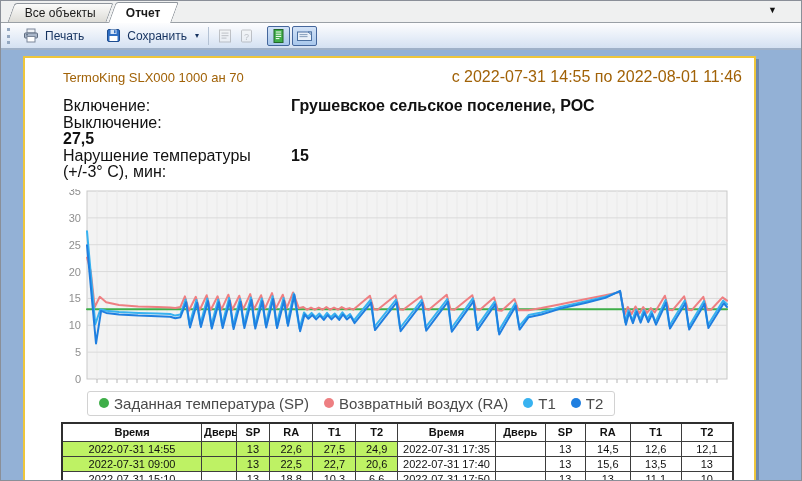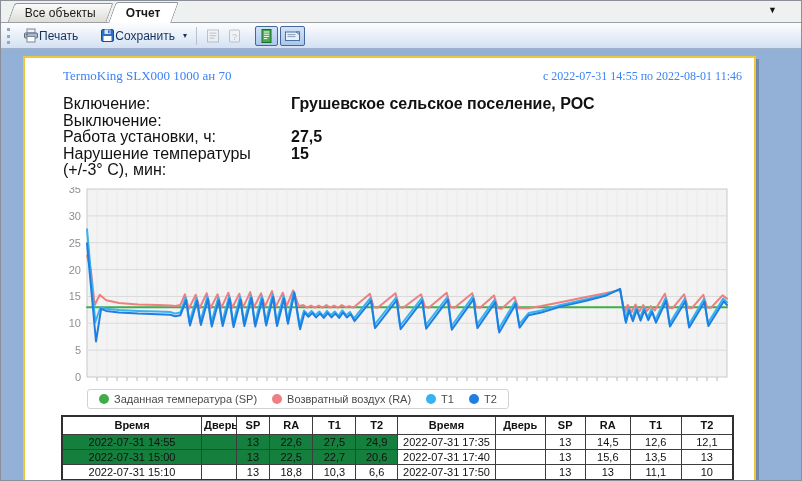--- a/index.html
+++ b/index.html
@@ -16,59 +16,59 @@
          background:linear-gradient(#fbfbfa,#dddcd7); margin-right:2px; border-radius:3px 2px 0 0; }
   .tab .lbl { display:block; transform:skewX(20deg); white-space:nowrap; }
   .tab.active { background:#fff; font-weight:bold; height:21px; line-height:20px;
                 margin-bottom:-1px; z-index:2; }
   .tab-overflow { position:absolute; right:24px; top:4px; font-size:9px; color:#111; cursor:default;}
 
   
   .toolbar { height:27px; flex:0 0 27px; background:linear-gradient(#fdfdfe,#e7eef8 55%,#d4e1f2);
              border-bottom:2px solid #9fb1c8; display:flex; align-items:center; padding:0 4px; }
   .grip { width:3px; height:16px; border-left:3px dotted #93a7c0; margin:0 6px 0 2px; }
-  .tbtn { display:flex; align-items:center; gap:0; padding:2px 7px; font-size:12px;
+  .tbtn { display:flex; align-items:center; gap:6px; padding:2px 7px; font-size:12px;
           color:#15325f; border-radius:2px; cursor:default; }
   .caret { font-size:8px; color:#15325f; padding:2px 4px 2px 1px; }
   .sep { width:1px; height:18px; background:#b4c2d4; margin:0 5px; }
   .ibtn { padding:2px 3px; border-radius:2px; display:flex; align-items:center; }
   .ibtn.disabled { opacity:.5; filter:grayscale(.9); }
   .ibtn.pressed { border:1px solid #45679c; background:linear-gradient(#d3e3f7,#a9c8ec);
                   margin:0 1px; padding:1px 3px; }
 
   
   .content { flex:1; position:relative; overflow:hidden; }
   .page { position:absolute; left:22px; top:6px; width:733px; height:560px; background:#fff;
           border:2px solid #eec63c; box-shadow:3px 3px 0 rgba(45,65,95,.35); overflow:hidden; }
 
   .rpt-head { display:flex; justify-content:space-between; align-items:baseline;
-              margin:10px 12px 0 38px; font-size:13px; color:#3b82f6;font-family:Liberation Serif, serif; }
+              margin:10px 12px 0 38px; font-size:13px; color:#a16207; }
   .rpt-title { font-weight:bold; font-size:13.5px; }
-  .rpt-period { font-size:12px; }
+  .rpt-period { font-size:16px; }
 
   .info { margin:12px 0 0 38px; font-size:16px; line-height:16.5px; color:#111;}
   .info-row { display:flex; }
   .info-label { width:228px; flex:0 0 228px; }
   .info-value { font-weight:bold; }
 
   .chart-wrap { margin:8px 0 0 32px; }
   svg.chart { font-family:"Liberation Sans", sans-serif; display:block; }
 
   .legend { display:inline-flex; gap:15px; margin:4px 0 0 62px; border:1px solid #d2d2d2;
-            border-radius:3px; padding:3px 11px; font-size:11px; color:#4a4a4a;
+            border-radius:3px; padding:3px 11px; font-size:15px; color:#4a4a4a;
             align-items:center; background:#fff; }
   .legend-item { display:flex; align-items:center; white-space:nowrap; }
   .dot { width:10px; height:10px; border-radius:50%; display:inline-block; margin-right:5px; }
 
   table.rpt { border-collapse:collapse; margin:6px 0 0 36px; width:673px; font-size:11px;
               color:#111; table-layout:fixed; border:2px solid #2f2f2f; }
   table.rpt th, table.rpt td { border:1px solid #3d3d3d; text-align:center;
               padding:1px 2px; height:15px; overflow:hidden; white-space:nowrap; }
   table.rpt th { font-weight:bold; background:#fff; height:19px; }
-  td.alert { background:#15803d; }
+  td.alert { background:#bef264; }
 </style>
 </head>
 <body>
 
 <div class="window">
 
   <div class="tabstrip">
     <div class="tab">
       <span class="lbl">Все объекты</span>
     </div>
@@ -162,21 +162,20 @@
 
       <div class="info">
           <div class="info-row">
             <span class="info-label">Включение:</span>
             <span class="info-value">Грушевское сельское поселение, РОС</span>
           </div>
           <div class="info-row">
             <span class="info-label">Выключение:</span>
           </div>
           <div class="info-row">
-            <span class="info-label">Работа установки, ч:</span>
             <span class="info-value">27,5</span>
           </div>
           <div class="info-row">
             <span class="info-label">Нарушение температуры (+/-3° С), мин:</span>
             <span class="info-value">15</span>
           </div>
         </div>
 
       <div class="chart-wrap">
         <svg class="chart" width="676" height="198" viewBox="0 0 676 198">
@@ -387,21 +386,21 @@
               <td class="alert">27,5</td>
               <td class="alert">24,9</td>
               <td>2022-07-31 17:35</td>
               <td></td>
               <td>13</td>
               <td>14,5</td>
               <td>12,6</td>
               <td>12,1</td>
             </tr>
             <tr>
-              <td class="alert">2022-07-31 15:00</td>
+              <td class="alert">2022-07-31 09:00</td>
               <td class="alert"></td>
               <td class="alert">13</td>
               <td class="alert">22,5</td>
               <td class="alert">22,7</td>
               <td class="alert">20,6</td>
               <td>2022-07-31 17:40</td>
               <td></td>
               <td>13</td>
               <td>15,6</td>
               <td>13,5</td>

